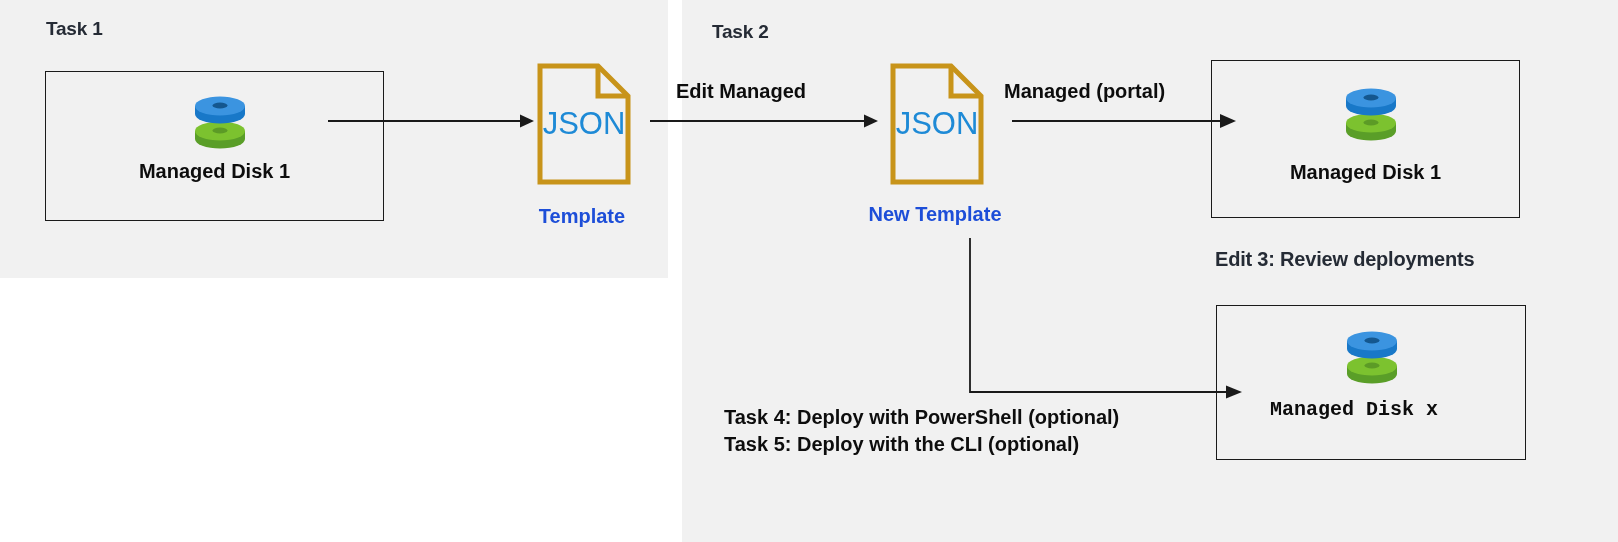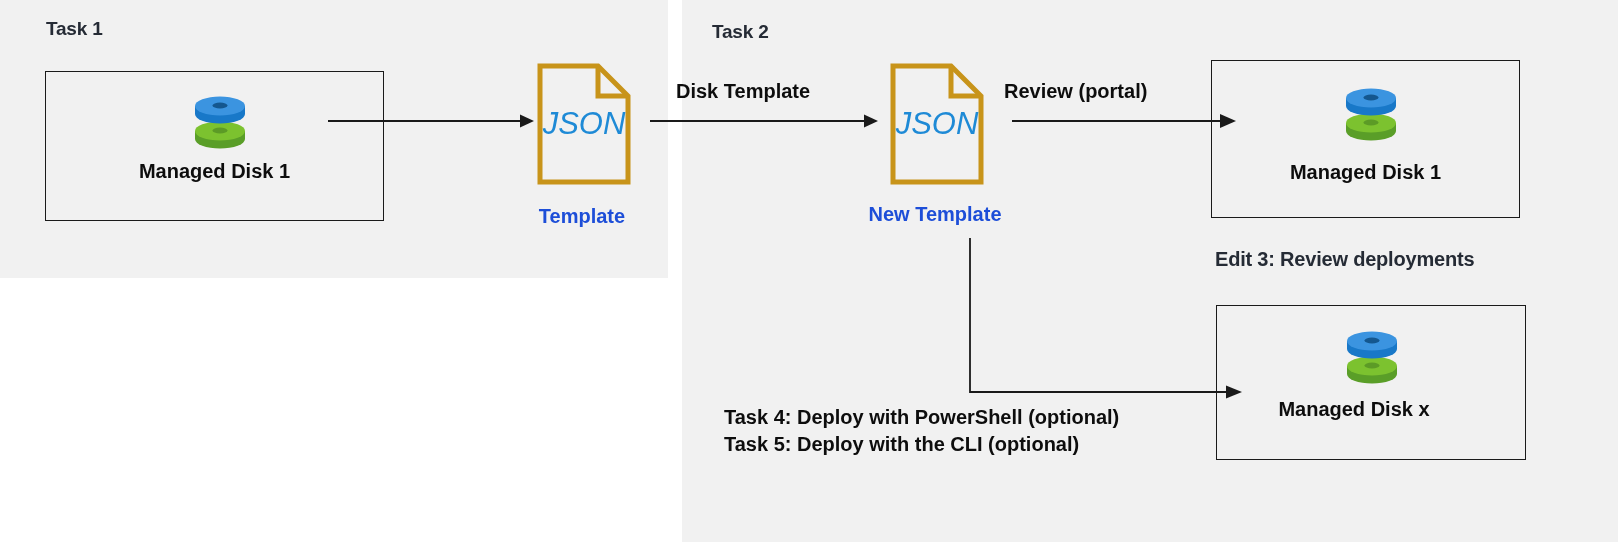--- a/index.html
+++ b/index.html
@@ -63,24 +63,24 @@
     white-space: nowrap;
     text-align: center;
   }
   #disk-icon-1  { left: 189px;  top: 93px; }
   #disk-label-1 { left: 45px;   top: 160px; width: 339px; }
 
   #disk-icon-2  { left: 1340px; top: 85px; }
   #disk-label-2 { left: 1211px; top: 161px; width: 309px; }
 
   #disk-icon-3  { left: 1341px; top: 328px; }
-  #disk-label-3 { left: 1216px; top: 398px; width: 276px; }
-
-  
-  .json-icon { position: absolute; font-style: italic; }
+  #disk-label-3 { left: 1216px; top: 398px; width: 276px; font-family: Liberation Mono, monospace; }
+
+  
+  .json-icon { position: absolute; }
   .json-caption {
     position: absolute;
     color: #1d4ed8;
     font-weight: bold;
     font-size: 20px;
     white-space: nowrap;
     text-align: center;
   }
   #json-icon-1    { left: 536px; top: 62px; }
   #json-caption-1 { left: 476px; top: 205px; width: 212px; }
@@ -158,38 +158,38 @@
 
   <div class="json-icon" id="json-icon-1">
     <svg width="96" height="124" viewBox="0 0 96 124" xmlns="http://www.w3.org/2000/svg">
       <path d="M4 4 L62 4 L92 34 L92 120 L4 120 Z" fill="none" stroke="#c8941a" stroke-width="5" stroke-linejoin="miter"></path>
       <path d="M62 4 L62 34 L92 34" fill="none" stroke="#c8941a" stroke-width="5" stroke-linejoin="miter"></path>
       <text x="48" y="72" text-anchor="middle" font-family="Liberation Sans, sans-serif" font-size="31" fill="#1e8ad6">JSON</text>
     </svg>
   </div>
   <div class="json-caption" id="json-caption-1">Template</div>
 
-  <div class="connector-label" id="label-edit-template">Disk Template</div>
+  <div class="connector-label" id="label-edit-template">Edit Managed</div>
   <div class="connector" id="conn-edit-template">
     <svg width="232" height="26" viewBox="0 0 232 26" xmlns="http://www.w3.org/2000/svg">
       <line x1="0" y1="13" x2="214" y2="13" stroke="#1a1a1a" stroke-width="1.8"></line>
       <polygon points="214,6.5 228,13 214,19.5" fill="#1a1a1a"></polygon>
     </svg>
   </div>
 
   <div class="json-icon" id="json-icon-2">
     <svg width="96" height="124" viewBox="0 0 96 124" xmlns="http://www.w3.org/2000/svg">
       <path d="M4 4 L62 4 L92 34 L92 120 L4 120 Z" fill="none" stroke="#c8941a" stroke-width="5" stroke-linejoin="miter"></path>
       <path d="M62 4 L62 34 L92 34" fill="none" stroke="#c8941a" stroke-width="5" stroke-linejoin="miter"></path>
       <text x="48" y="72" text-anchor="middle" font-family="Liberation Sans, sans-serif" font-size="31" fill="#1e8ad6">JSON</text>
     </svg>
   </div>
   <div class="json-caption" id="json-caption-2">New Template</div>
 
-  <div class="connector-label" id="label-deploy-portal">Review (portal)</div>
+  <div class="connector-label" id="label-deploy-portal">Managed (portal)</div>
   <div class="connector" id="conn-deploy-portal">
     <svg width="226" height="26" viewBox="0 0 226 26" xmlns="http://www.w3.org/2000/svg">
       <line x1="0" y1="13" x2="208" y2="13" stroke="#1a1a1a" stroke-width="1.8"></line>
       <polygon points="208,6 224,13 208,20" fill="#1a1a1a"></polygon>
     </svg>
   </div>
 
   <div class="resource-box" id="box-disk1-right"></div>
   <div class="disk-icon" id="disk-icon-2">
     <svg width="62" height="58" viewBox="0 0 62 58" xmlns="http://www.w3.org/2000/svg">

